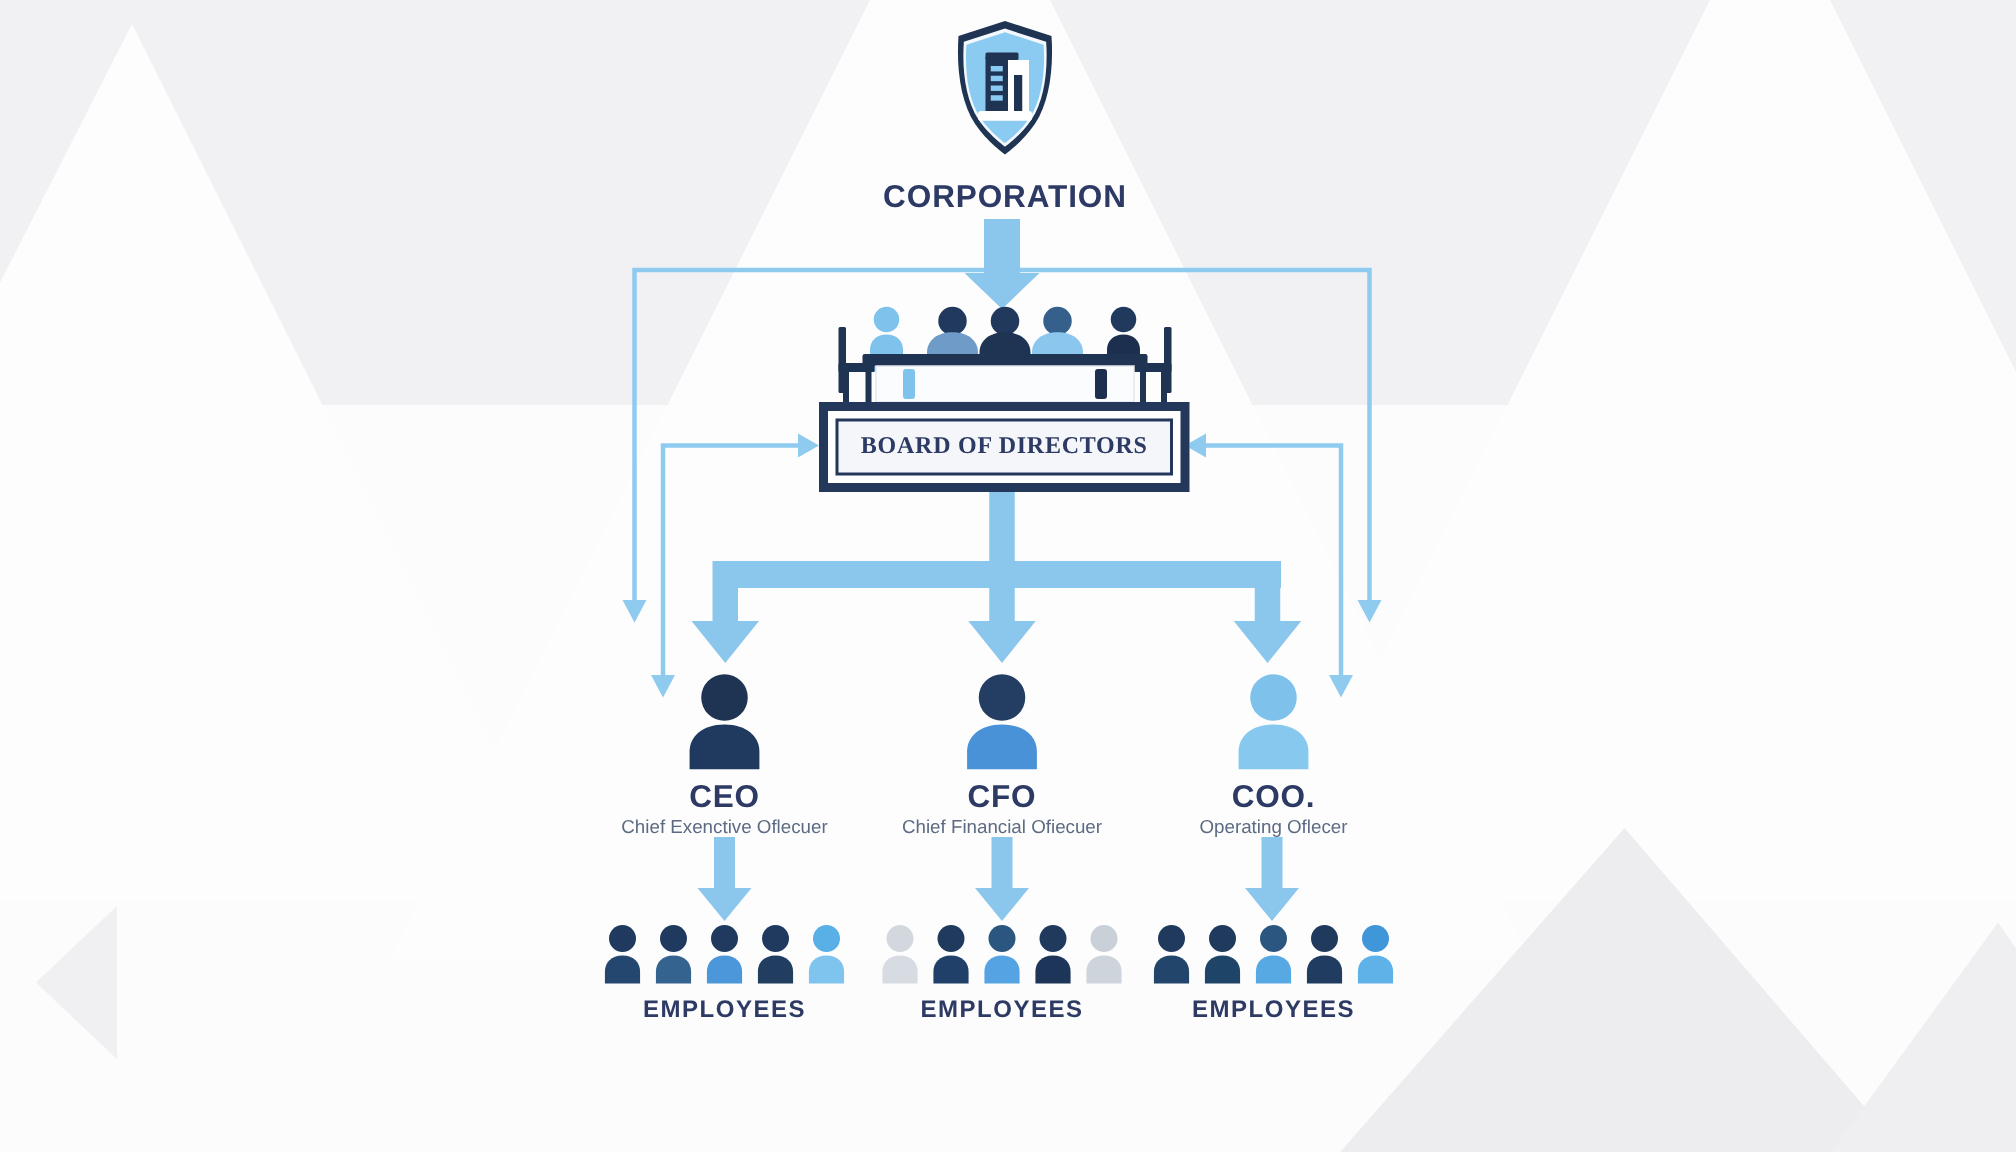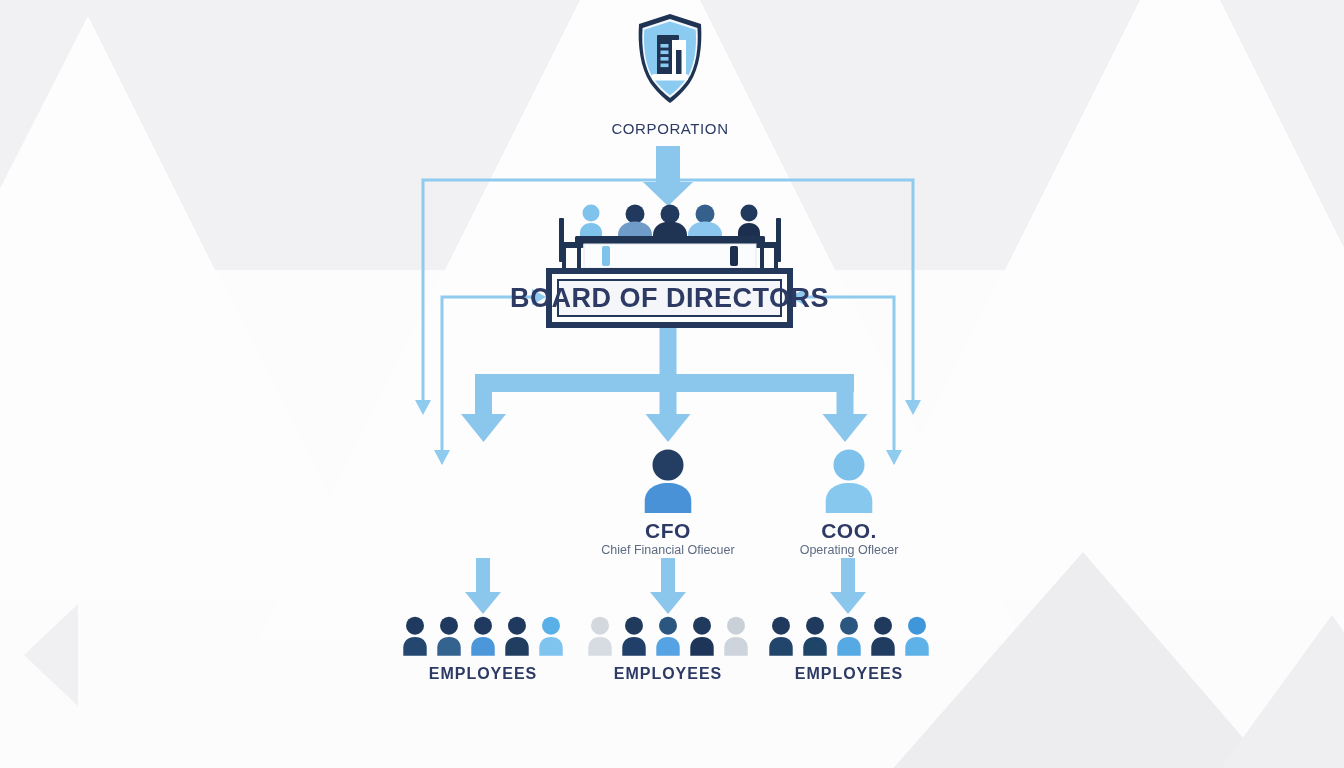--- a/index.html
+++ b/index.html
@@ -7,27 +7,27 @@
   .canvas{position:relative;width:1344px;height:768px;overflow:hidden;background:#fbfbfc;}
   .bg-svg{position:absolute;left:0;top:0;z-index:0;pointer-events:none;}
   .arrows-svg{position:absolute;left:0;top:0;z-index:1;}
   .thin{stroke:var(--line);stroke-width:3;fill:none;}
   .thin-head{fill:var(--line);}
   .thick{fill:var(--arrow);}
   .f-navy{fill:var(--navy_dark);}
   .table-front{fill:var(--table_front);stroke:#e4e8ed;stroke-width:1;}
   .shield{position:absolute;left:628px;top:12px;z-index:2;}
   .corp-label{position:absolute;left:670px;top:120px;transform:translateX(-50%);z-index:2;
-    font-size:15px;font-weight:400;letter-spacing:.6px;color:var(--navy_text);white-space:nowrap;}
+    font-size:21px;font-weight:700;letter-spacing:.6px;color:var(--navy_text);white-space:nowrap;}
   .board-illo{position:absolute;left:553px;top:202px;z-index:2;}
   .board-box{position:absolute;left:546px;top:268px;width:247px;height:60px;box-sizing:border-box;
     border:6px solid var(--navy_frame);background:#ffffff;z-index:3;display:flex;align-items:center;justify-content:center;}
   .board-box-inner{width:calc(100% - 10px);height:calc(100% - 10px);box-sizing:border-box;
     border:2px solid var(--navy_frame);background:var(--box_bg);display:flex;align-items:center;justify-content:center;
-    font-size:27px;font-weight:700;letter-spacing:.5px;color:var(--navy_text);white-space:nowrap;}
+    font-size:16px;font-weight:700;letter-spacing:.5px;color:var(--navy_text);white-space:nowrap;font-family:Liberation Serif, serif;}
   .exec{position:absolute;top:449px;width:180px;transform:translateX(-50%);text-align:center;z-index:2;}
   .exec-abbr{margin-top:2px;font-size:21px;font-weight:700;letter-spacing:.5px;color:var(--navy_text);line-height:1.1;}
   .exec-title{margin-top:1px;font-size:12.5px;color:var(--subtitle);white-space:nowrap;}
   .egroup{position:absolute;top:612px;width:190px;transform:translateX(-50%);text-align:center;z-index:2;}
   .erow{display:flex;justify-content:center;align-items:flex-end;gap:4px;height:44px;}
   .egroup-label{margin-top:9px;font-size:16px;font-weight:700;letter-spacing:1px;color:var(--navy_text);}
   .footer-title{position:absolute;left:675px;top:719px;transform:translateX(-50%);z-index:2;
     font-size:22px;font-weight:700;letter-spacing:.6px;color:var(--navy_text);white-space:nowrap;}
 </style>
 </head>
@@ -134,20 +134,28 @@
       <rect x="204" y="40" width="24" height="6" rx="1"></rect>
       <rect x="207" y="46" width="4" height="20"></rect>
       <rect x="221" y="46" width="4" height="20"></rect>
     </g>
   </svg>
 
   <div class="board-box">
     <div class="board-box-inner">BOARD OF DIRECTORS</div>
   </div>
 
+  <div class="exec" style="left:483px;">
+    <svg width="64" height="64" viewBox="0 0 66 66">
+      <circle cx="33" cy="16.5" r="16" fill="#1f3353"></circle>
+      <path d="M33 35 C17.5 35 9 43.5 9 53.5 L9 66 L57 66 L57 53.5 C57 43.5 48.5 35 33 35 Z" fill="#203a5f"></path>
+    </svg>
+    <div class="exec-abbr">CEO</div>
+    <div class="exec-title">Chief Exenctive Oflecuer</div>
+  </div>
   <div class="exec" style="left:849px;">
     <svg width="64" height="64" viewBox="0 0 66 66">
       <circle cx="33" cy="16.5" r="16" fill="#7ec2ec"></circle>
       <path d="M33 35 C17.5 35 9 43.5 9 53.5 L9 66 L57 66 L57 53.5 C57 43.5 48.5 35 33 35 Z" fill="#86c8ee"></path>
     </svg>
     <div class="exec-abbr">COO.</div>
     <div class="exec-title">Operating Oflecer</div>
   </div>
   <div class="exec" style="left:668px;">
     <svg width="64" height="64" viewBox="0 0 66 66">

